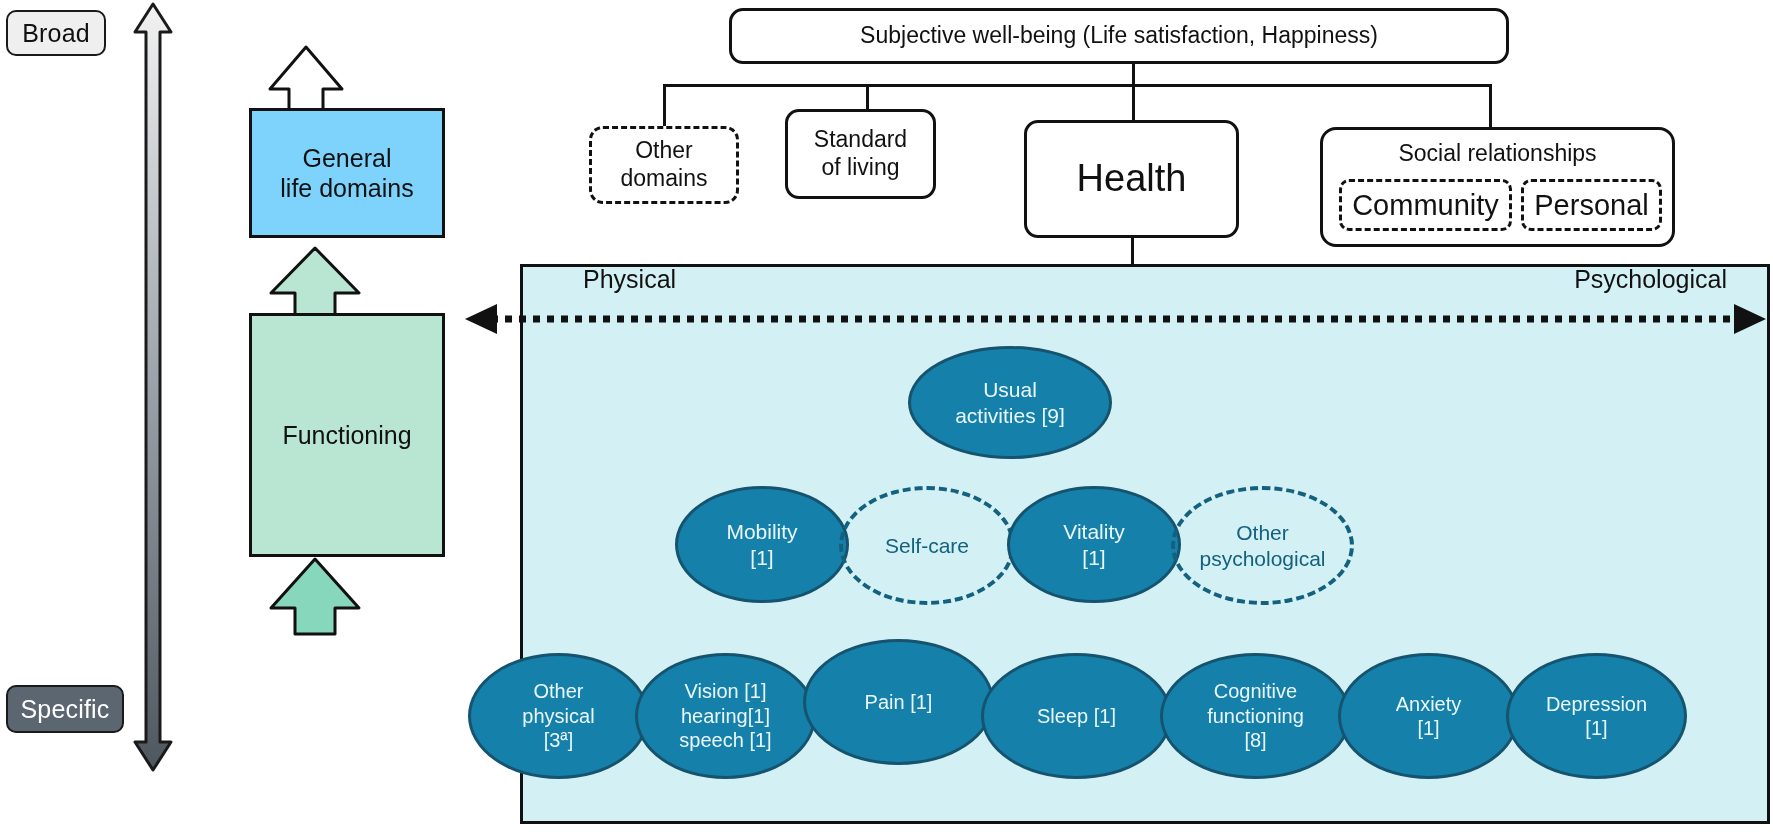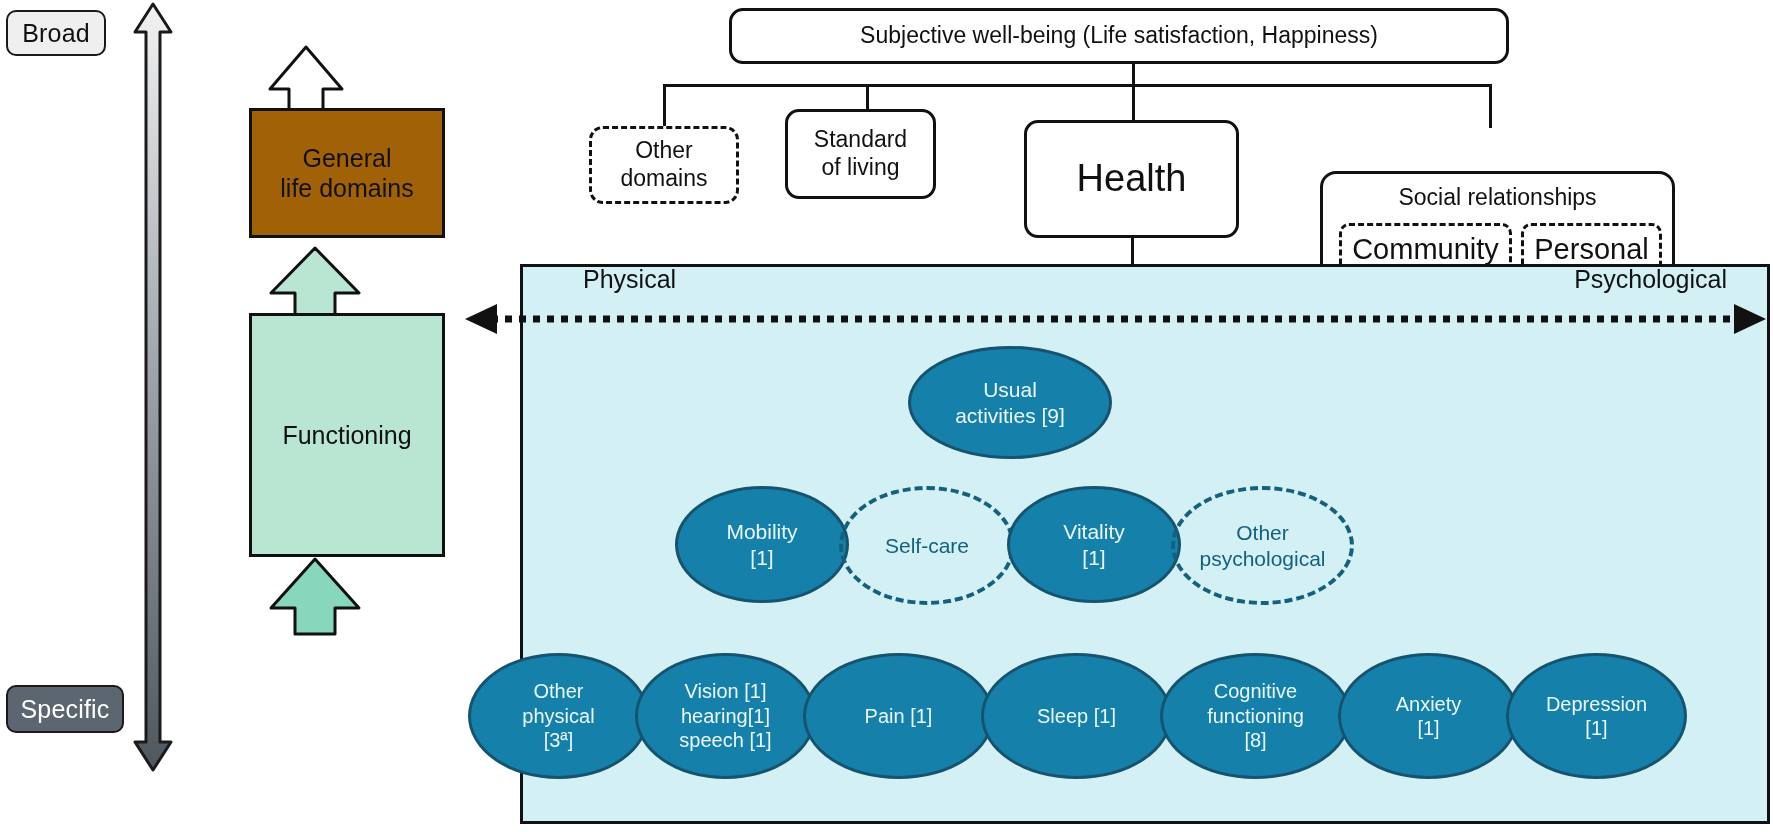--- a/index.html
+++ b/index.html
@@ -21,33 +21,33 @@
   }
   .tag-broad{background:#efefef;color:#111;}
   .tag-specific{background:#5c6670;color:#ffffff;}
 
   
   .ladderbox{
     border:3px solid #111;
     display:flex;align-items:center;justify-content:center;
     text-align:center;font-size:25px;line-height:1.22;
   }
-  .lb-white{background:#a16207;}
+  .lb-white{background:#7dd3fc;}
   .lb-mint1{background:#b9e6d3;}
   .lb-mint2{background:#86d7bb;}
 
   
   .node{
     border:3px solid #111;border-radius:14px;background:#fff;
     display:flex;align-items:center;justify-content:center;
     text-align:center;line-height:1.2;font-size:23px;
   }
   .node.dashed{border-style:dashed;border-width:3.5px;}
   .node.big{font-size:38px;}
-  .node-rel{background:#fff;border-radius:16px;margin-top:44px;}
+  .node-rel{background:#fff;border-radius:16px;}
 
   .subnode{
     border:3px dashed #111;border-radius:10px;background:#fff;
     display:flex;align-items:center;justify-content:center;
     font-size:29px;
   }
   .rel-title{
     position:absolute;left:0;right:0;top:10px;text-align:center;font-size:23px;
   }
 
@@ -200,21 +200,21 @@
 physical
 [3ª]</span>
     </div>
 
     <div class="ell ell-solid" style="left:112px;top:386px;width:175px;height:120px;">
       <span class="ell-lab sm" style="white-space:pre-line;">Vision [1]
 hearing[1]
 speech [1]</span>
     </div>
 
-    <div class="ell ell-solid" style="left:280px;top:386px;width:185px;height:120px;justify-content:center;">
+    <div class="ell ell-solid" style="left:280px;top:372px;width:185px;height:120px;justify-content:center;">
       <span class="ell-lab sm" style="white-space:pre-line;">Pain [1]</span>
     </div>
 
     <div class="ell ell-solid" style="left:458px;top:386px;width:185px;height:120px;">
       <span class="ell-lab sm" style="white-space:pre-line;">Sleep [1]</span>
     </div>
 
     <div class="ell ell-solid" style="left:637px;top:386px;width:185px;height:120px;">
       <span class="ell-lab sm" style="white-space:pre-line;">Cognitive
 functioning

